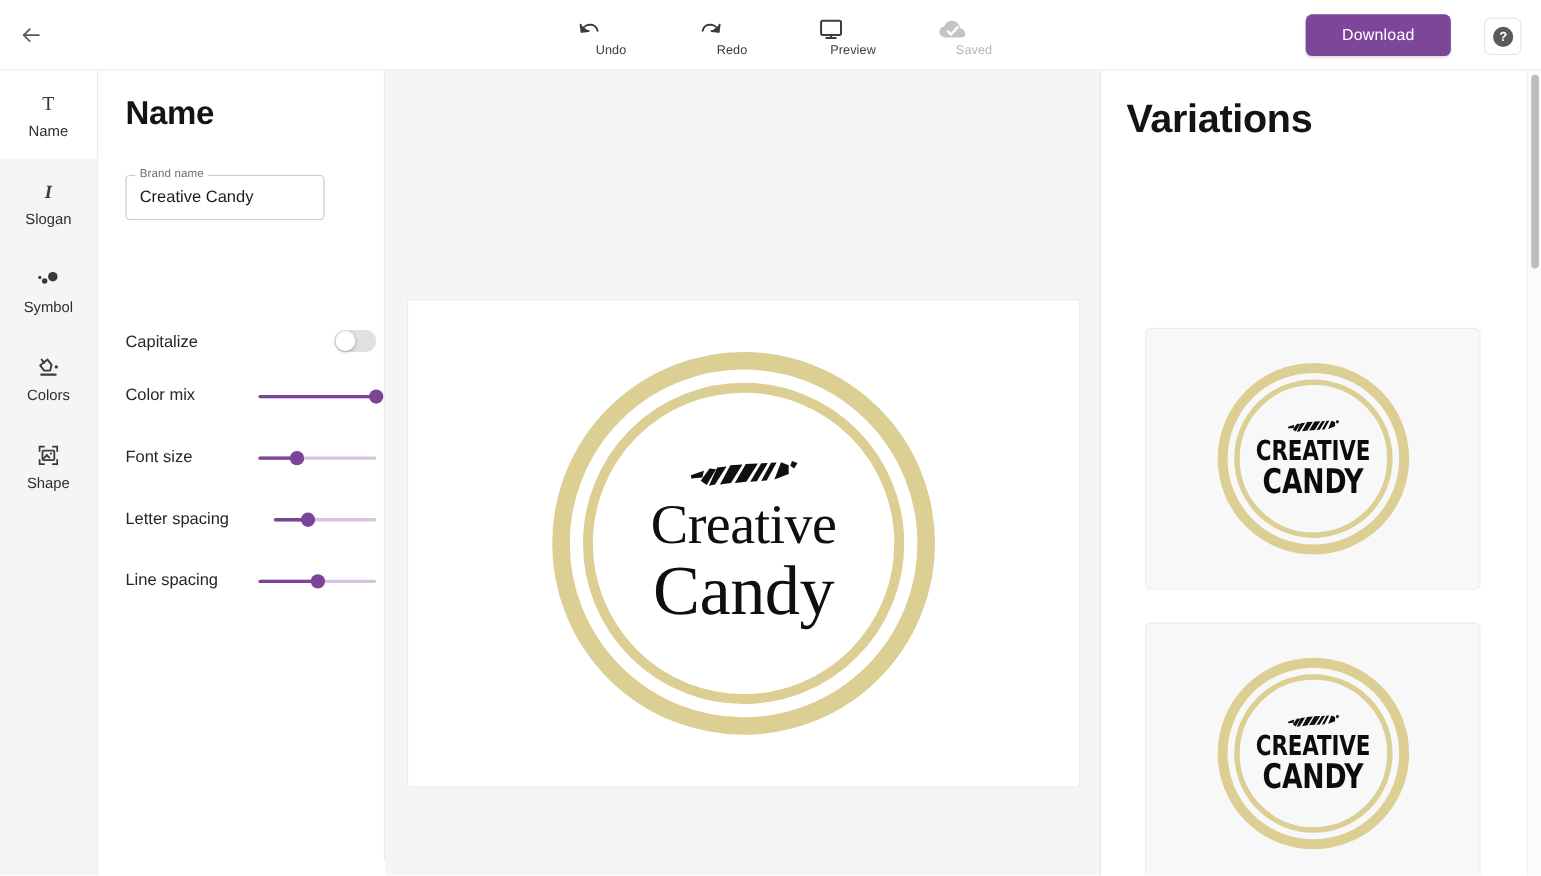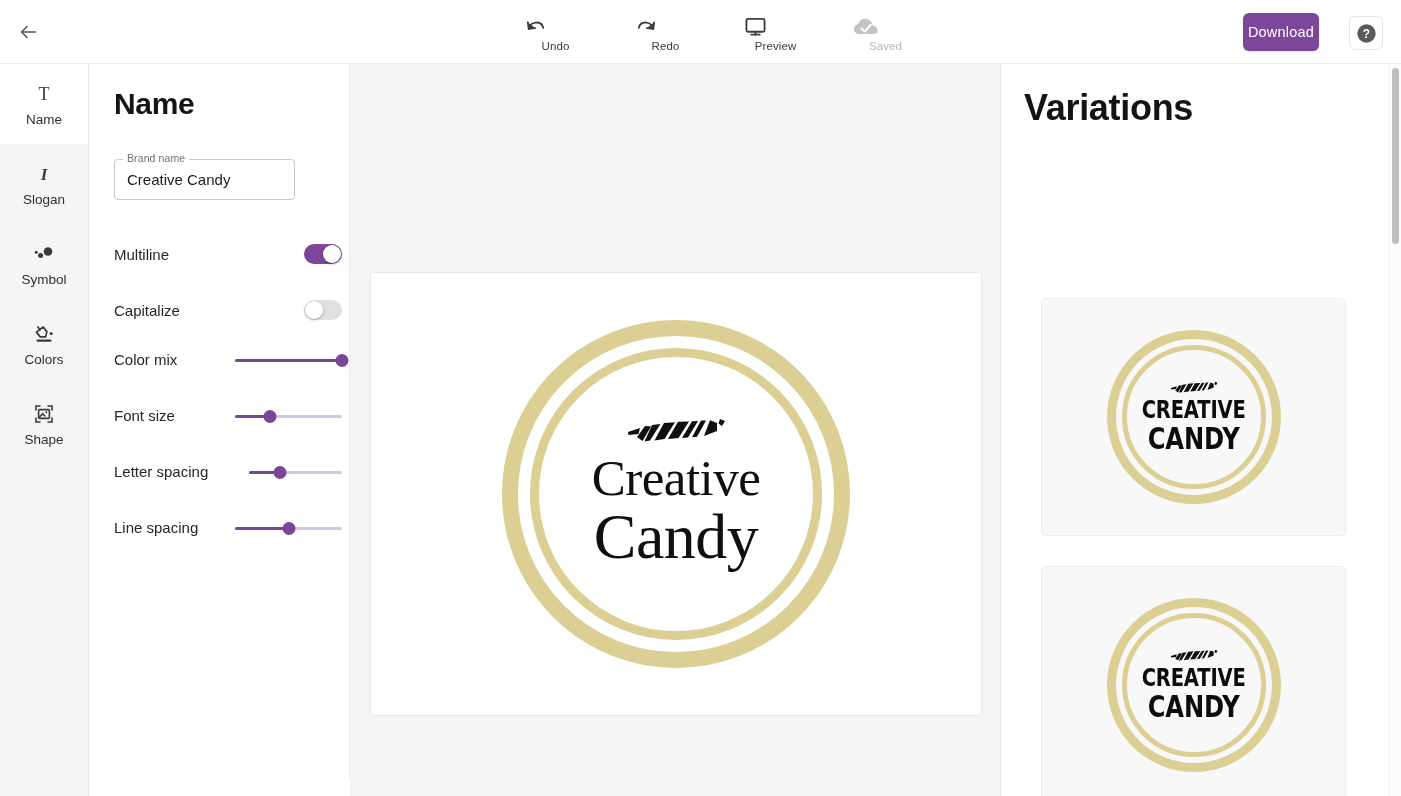--- a/index.html
+++ b/index.html
@@ -34,21 +34,21 @@
   .toolitem {
     width:72px; display:flex; flex-direction:column; align-items:center;
     gap:3px; cursor:pointer; pointer-events:auto;
   }
   .toolitem .ticon { height:24px; display:flex; align-items:flex-end; justify-content:center; }
   .toolitem .tlabel { font-size:11.5px; color:#3c3c3c; letter-spacing:.1px;margin-left:40px; }
   .toolitem.disabled .tlabel { color:#b6b6b6; }
 
   .download-btn {
     position:absolute; right:82px; top:13px;
-    height:38px; padding:0 5px;
+    height:38px; padding:0 33px;
     background:#7d4698; color:#fff;
     border:none; border-radius:6px;
     font-size:14.5px; font-family:"Liberation Sans", sans-serif;
     letter-spacing:.2px; cursor:pointer;
     display:flex; align-items:center; justify-content:center;
     box-shadow:0 1px 2px rgba(0,0,0,.12);
   }
   .help-btn {
     position:absolute; right:18px; top:16px;
     width:34px; height:34px; border:1px solid #e6e6e6; border-radius:6px;
@@ -349,26 +349,20 @@
   <div class="panel">
 
     <div class="panel-title">Name</div>
 
     <div class="field">
       <div class="fbox"></div>
       <div class="flabel">Brand name</div>
       <input class="fvalue" value="Creative Candy" style="">
     </div>
 
-    <div class="toggle-row" style="top:180px;">
-      <span class="tgl-label">Multiline</span>
-      <div class="switch on">
-        <div class="knob"></div>
-      </div>
-    </div>
 
     <div class="toggle-row" style="top:236px;">
       <span class="tgl-label">Capitalize</span>
       <div class="switch off">
         <div class="knob"></div>
       </div>
     </div>
 
     <div class="slider-row" style="top:286px;">
       <span class="s-label">Color mix</span>

